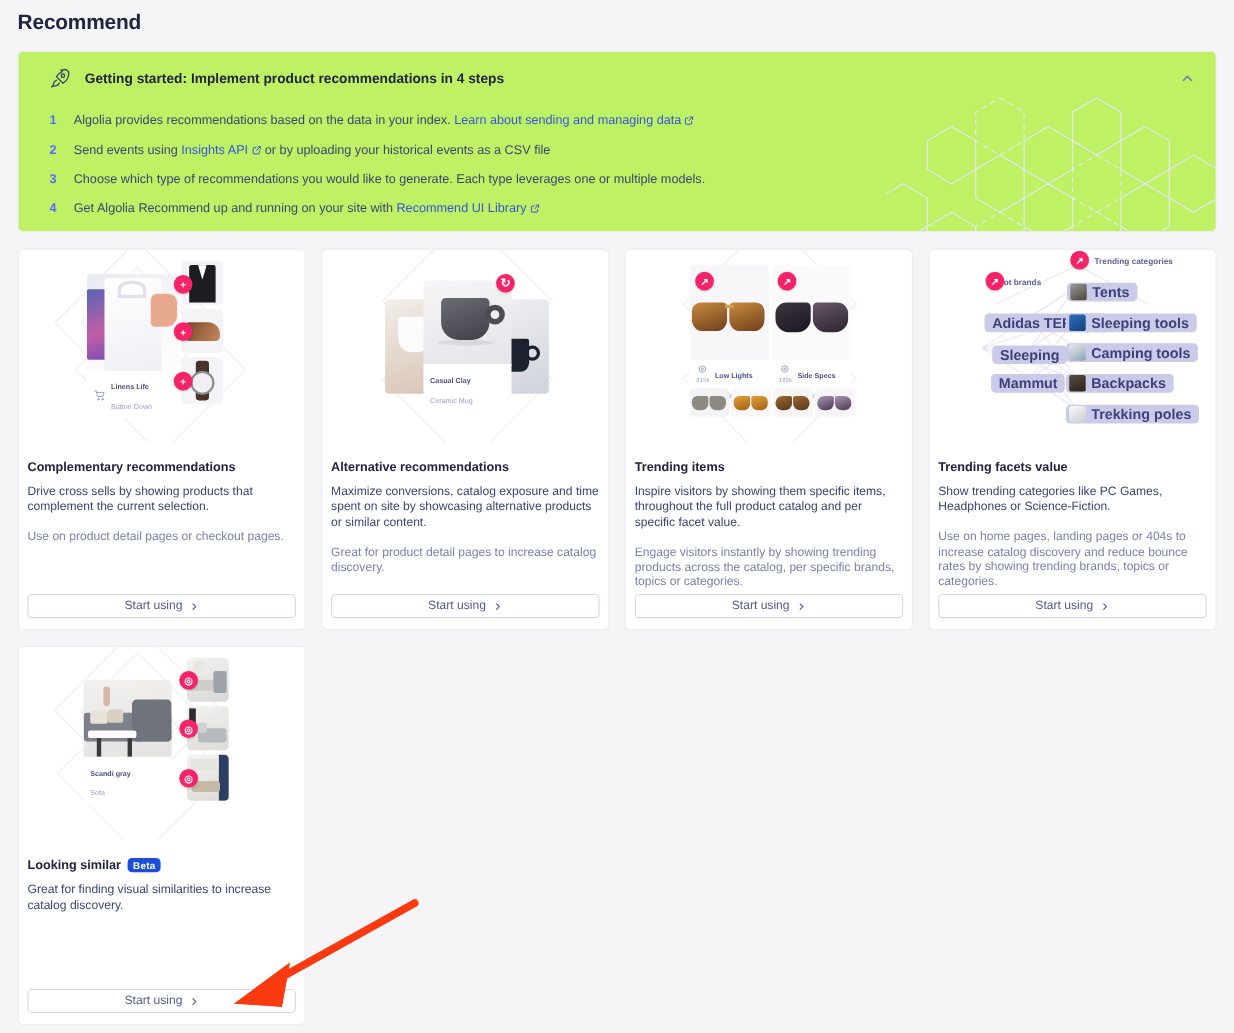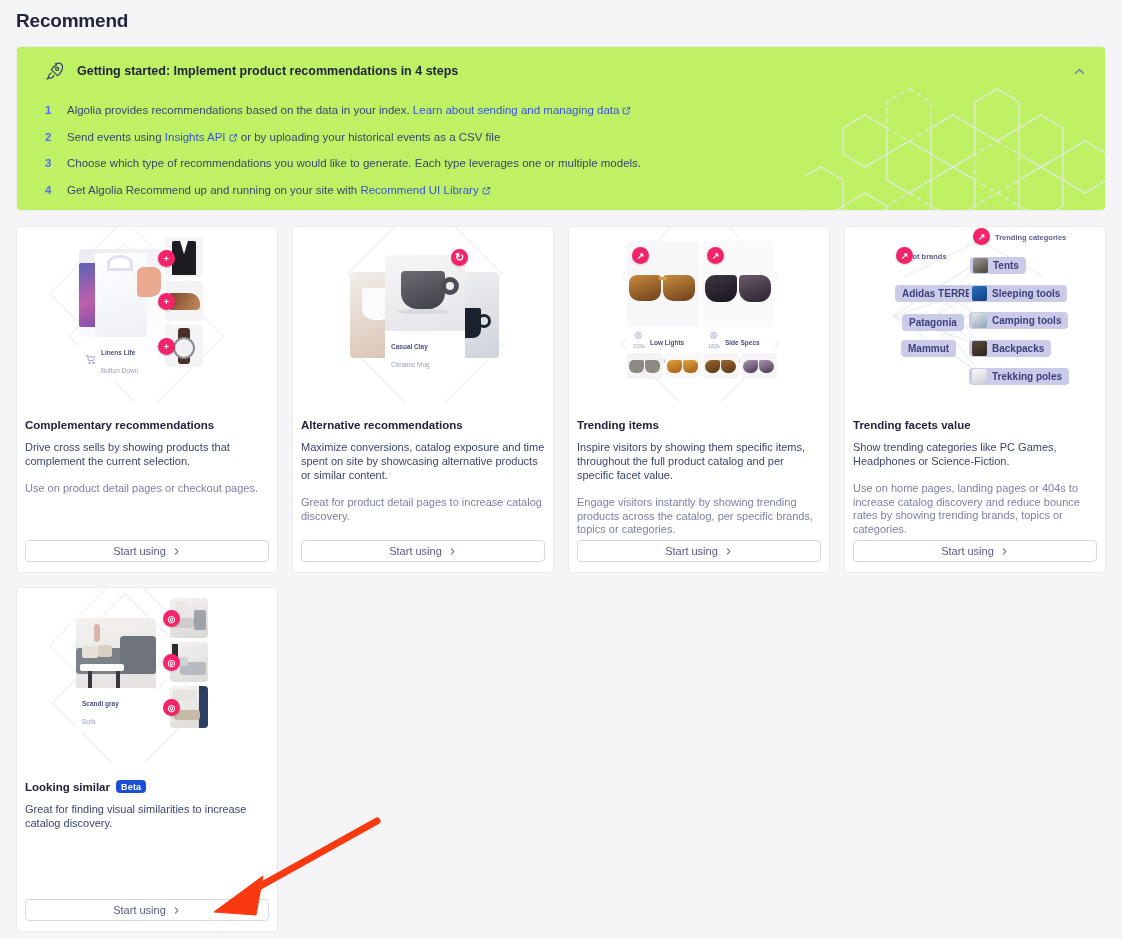--- a/index.html
+++ b/index.html
@@ -140,21 +140,21 @@
   .lbl-s { font-size: 6.5px; color: #9aa0c0; line-height: 9px; }
   .pin {
     position: absolute; width: 17px; height: 17px; border-radius: 50%;
     background: #f5236a; display: flex; align-items: center; justify-content: center;
     color: #fff; font-size: 9px; font-weight: bold; z-index: 5;
     box-shadow: 0 1px 2px rgba(0,0,0,.18);
   }
   .chip {
     position: absolute; background: #c9cbe8; border-radius: 4px;
     display: flex; align-items: center; gap: 5px;
-    font-size: 10px; color: #3d3f7a; font-weight: bold;
+    font-size: 13px; color: #3d3f7a; font-weight: bold;
     padding: 0 7px; height: 17px; white-space: nowrap;
   }
   .chip .thumb { width: 15px; height: 15px; border-radius: 2px; flex: none; }
   .netlines { position: absolute; inset: 0; pointer-events: none; }
   .hdr-lbl {
     position: absolute; font-size: 7.5px; font-weight: bold; color: #5b5f92;
     white-space: nowrap;
   }
 
   
@@ -462,21 +462,21 @@
 
       <div class="hdr-lbl" style="left:62px;top:25px;">Hot brands</div>
       <div class="pin" style="left:51px;top:20px;font-size:9px;">
           <span>↗</span>
         </div>
 
       <div class="chip" style="left:50px;top:58px;">
           <span>Adidas TERREX</span>
         </div>
       <div class="chip" style="left:57px;top:87px;">
-          <span>Patagonia</span>
+          <span>Sleeping</span>
         </div>
       <div class="chip" style="left:56px;top:113px;">
           <span>Mammut</span>
         </div>
 
       <div class="chip" style="left:125px;top:30px;padding-left:3px;">
         <span class="thumb" style="background:linear-gradient(150deg,#9a9a9a,#4c4436);"></span>
           <span>Tents</span>
       </div>
       <div class="chip" style="left:124px;top:58px;padding-left:3px;">

